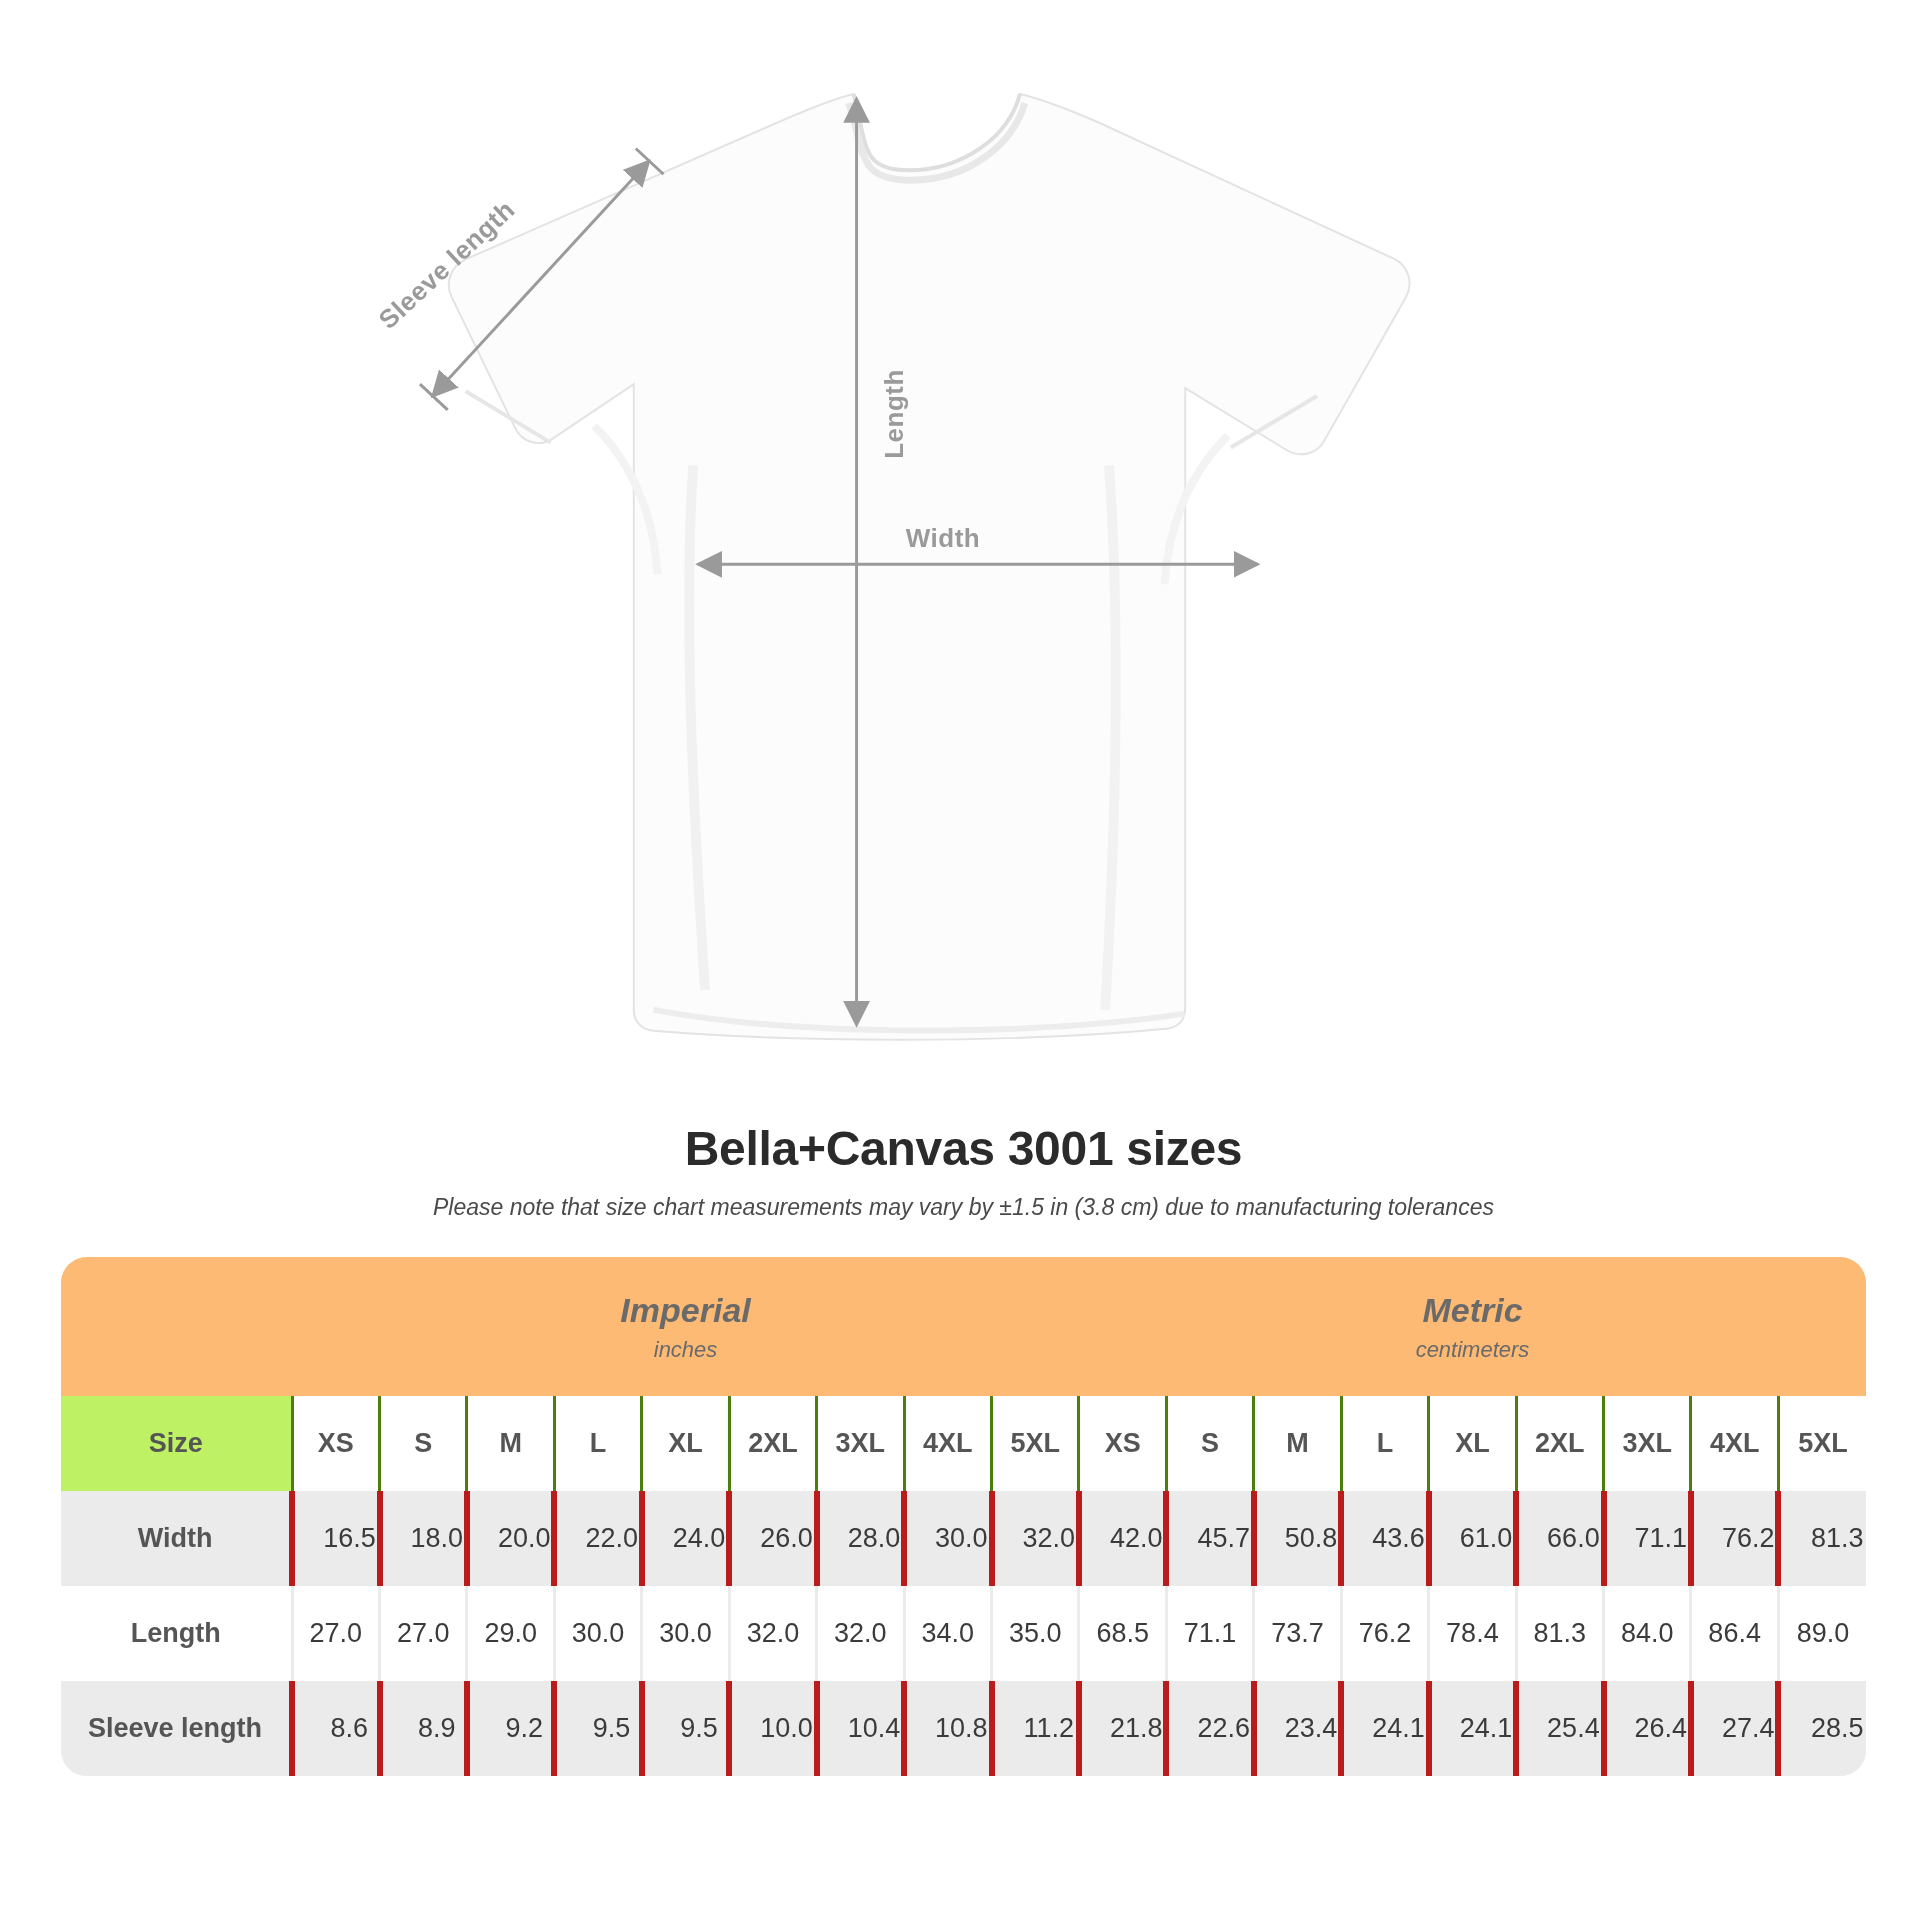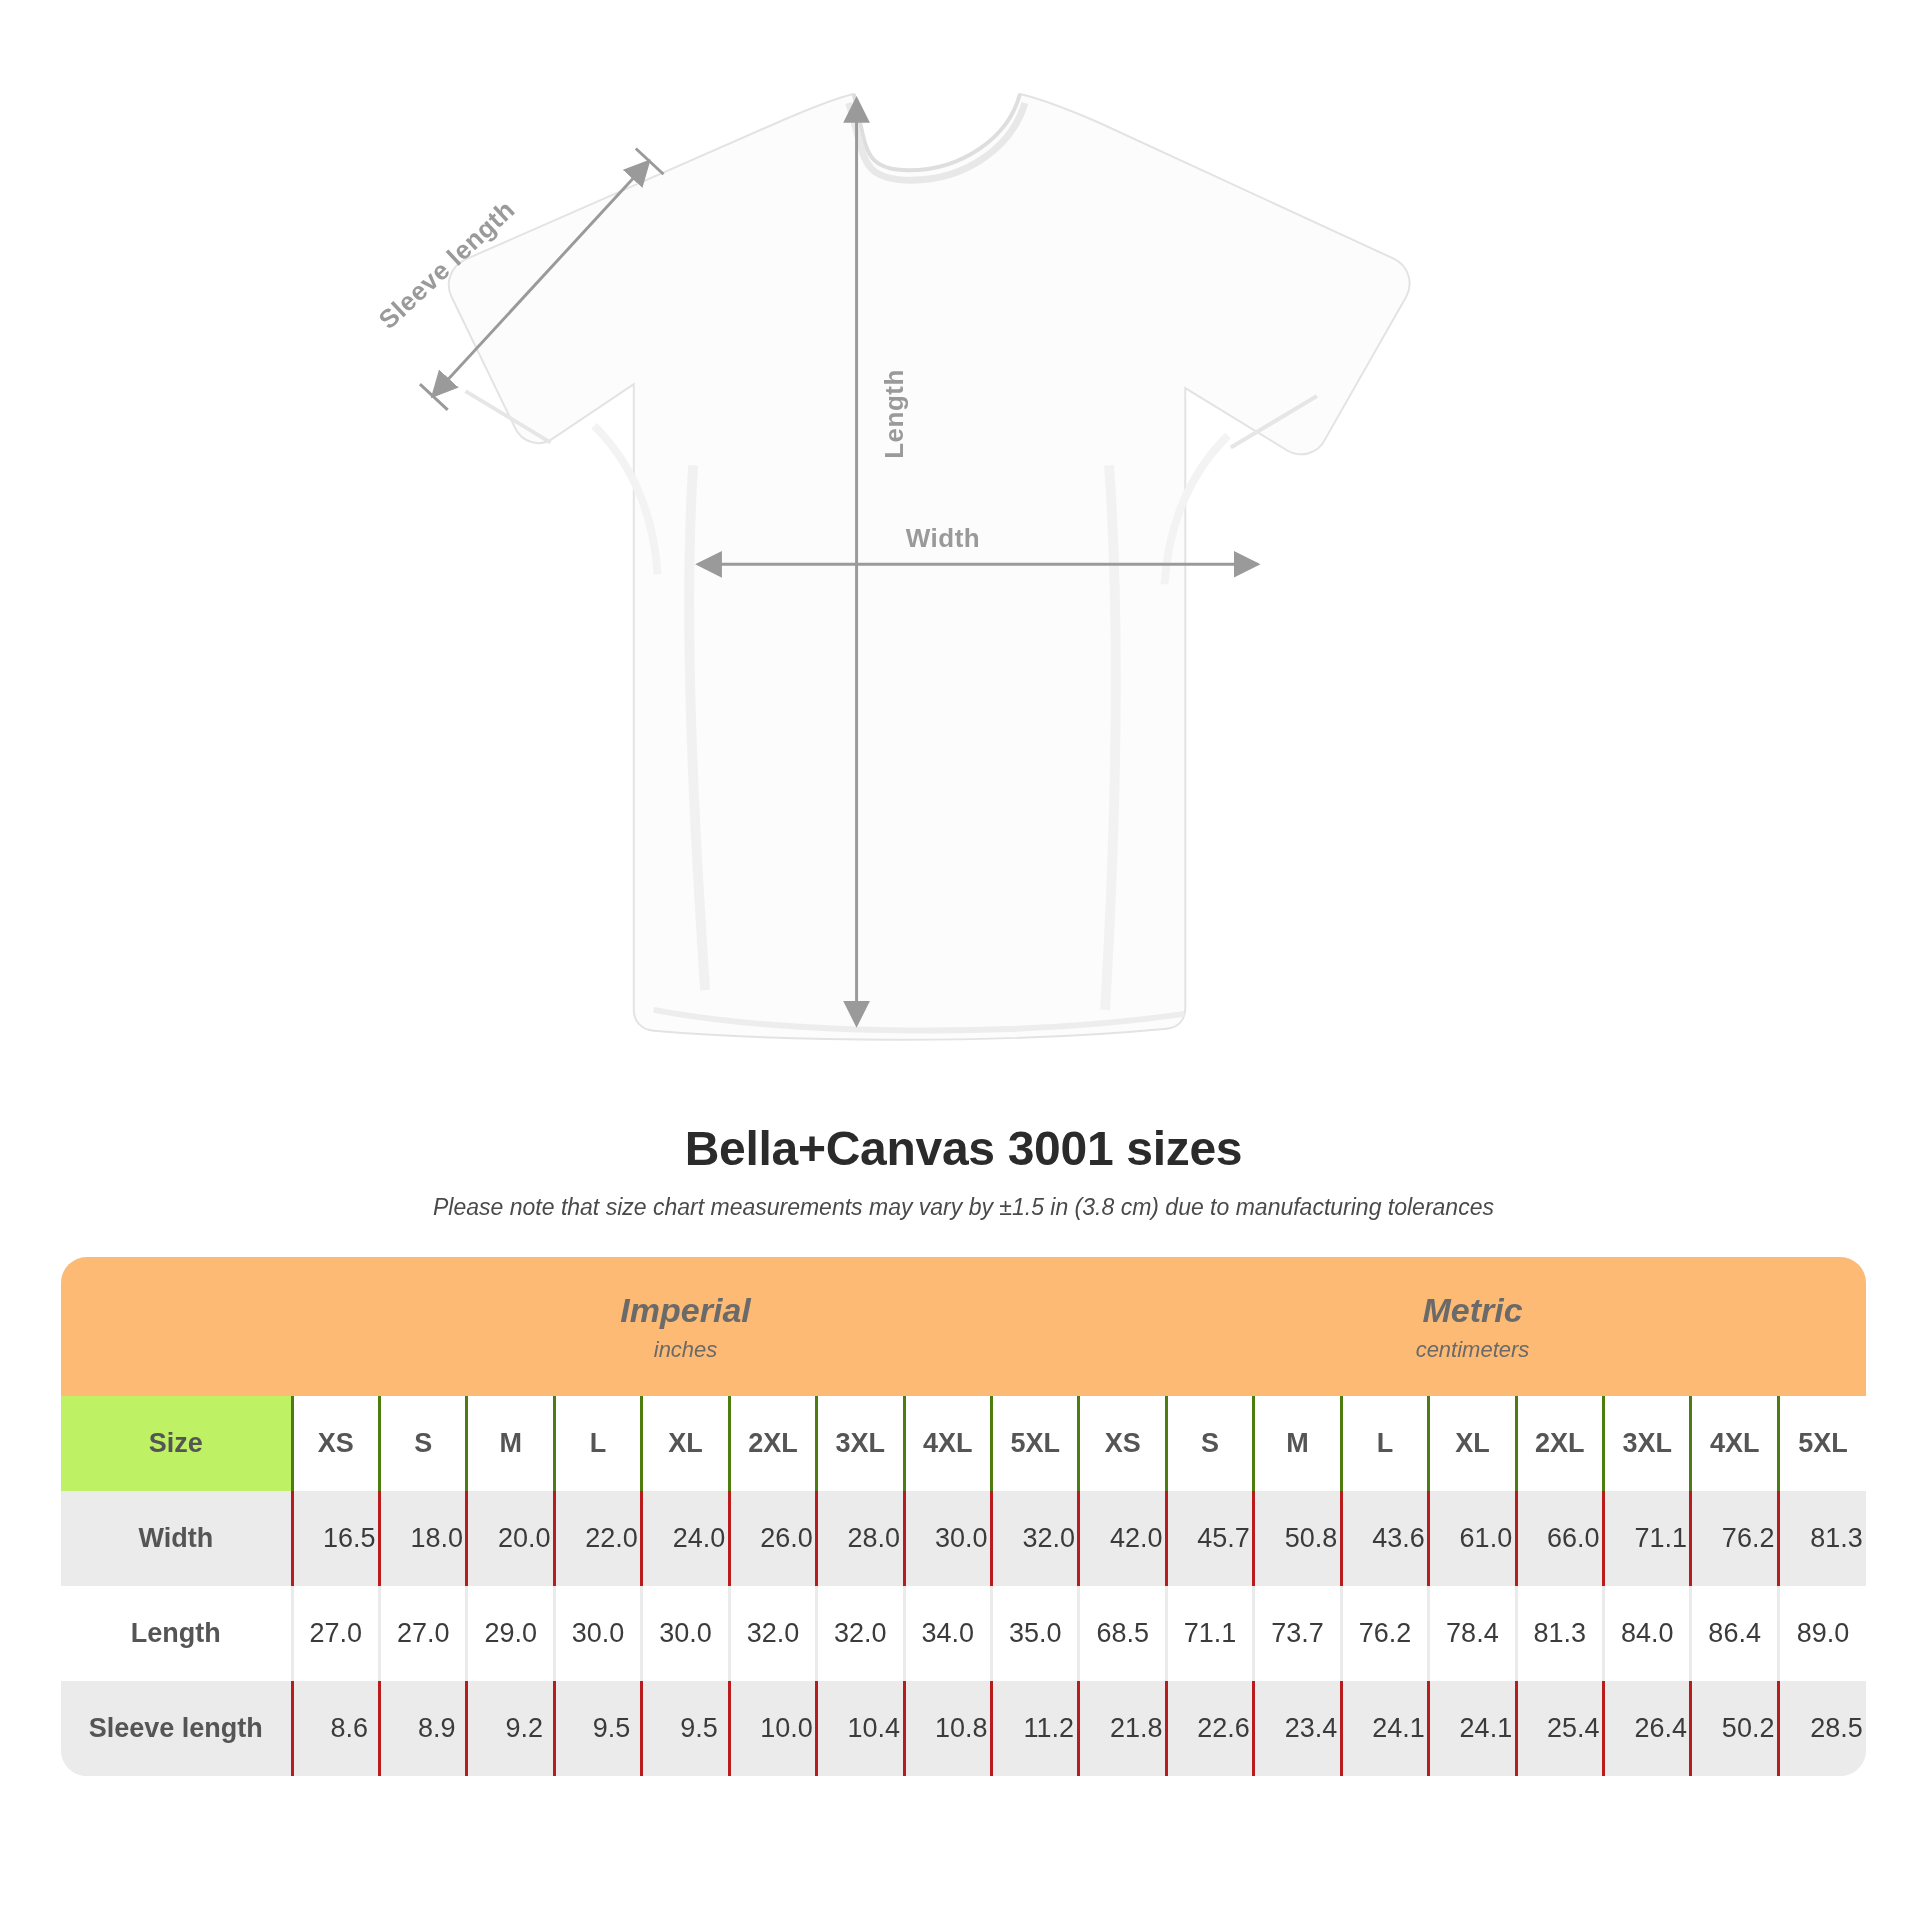--- a/index.html
+++ b/index.html
@@ -138,21 +138,21 @@
   }
   tr.plain td {
     background: #ffffff;
   }
   
   tr.row-sizes td + td,
   tr.data-row td + td {
     border-left: 3px solid #ffffff;
   }
   tr.shade td + td {
-    border-left: 3px solid #b91c1c;
+    border-left: 6px solid #b91c1c;
     padding-left: 28px;
   }
   tr.plain td + td {
     border-left: 3px solid #ebebeb;
     margin-left: 48px;
   }
   tr.row-sizes td + td {
     border-left: 3px solid #4d7c0f;
   }
 </style>
@@ -341,21 +341,21 @@
             <td>10.4</td>
             <td>10.8</td>
             <td>11.2</td>
             <td>21.8</td>
             <td>22.6</td>
             <td>23.4</td>
             <td>24.1</td>
             <td>24.1</td>
             <td>25.4</td>
             <td>26.4</td>
-            <td>50.2</td>
+            <td>27.4</td>
             <td>28.5</td>
           </tr>
         </tbody>
     </table>
   </div>
 
 </div>
 
 
 </body></html>

